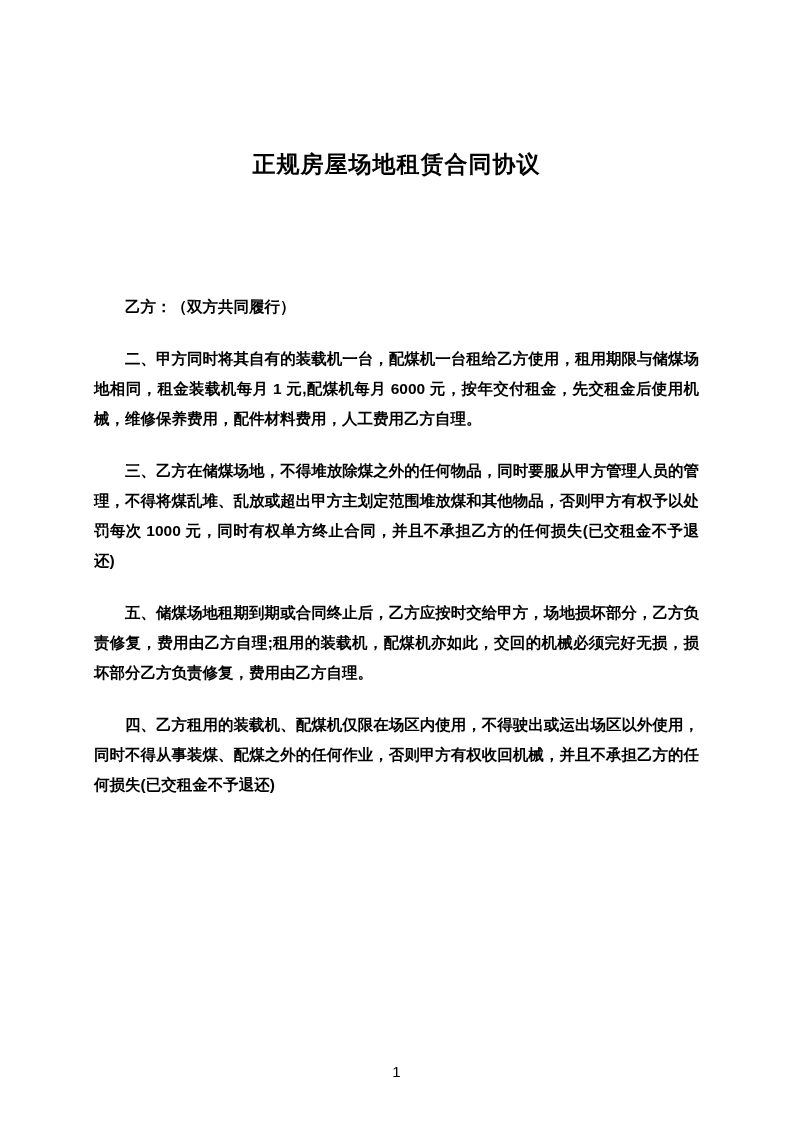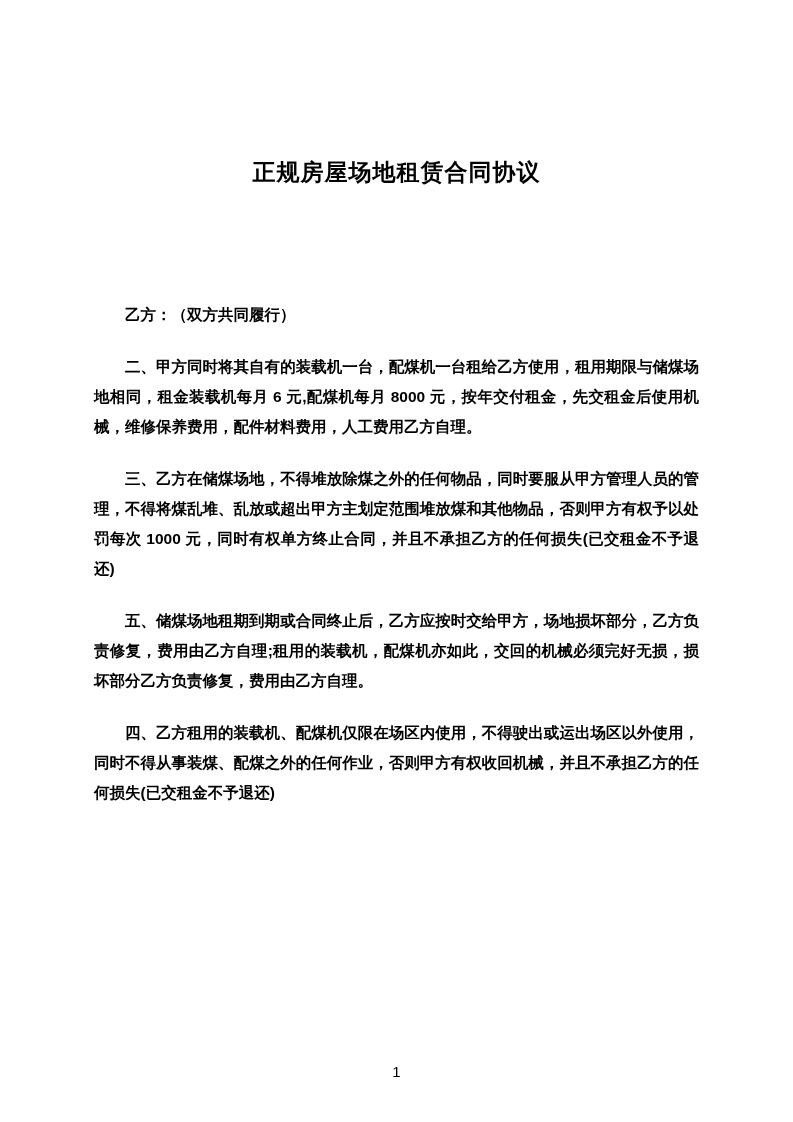--- a/index.html
+++ b/index.html
@@ -13,21 +13,21 @@
     height: 1122px;
     margin: 0 auto;
     background: #ffffff;
     box-sizing: border-box;
     padding: 0 94px;
     overflow: hidden;
     font-family: "Liberation Sans", "DejaVu Sans", sans-serif;
     color: #000000;
   }
   .doc-title {
-    margin: 16px;
+    margin: 8px;
     padding-top: 140px;
     margin-bottom: 112px;
     text-align: center;
     font-size: 23px;
     font-weight: 700;
     letter-spacing: 1px;
     line-height: 32px;
   }
   .doc-body {
     font-size: 15.5px;
@@ -52,20 +52,20 @@
   }
 </style>
 </head>
 <body>
 
 <div class="page">
   <h1 class="doc-title">正规房屋场地租赁合同协议</h1>
 
   <div class="doc-body">
     <p class="para">乙方：（双方共同履行）</p>
-    <p class="para">二、甲方同时将其自有的装载机一台，配煤机一台租给乙方使用，租用期限与储煤场地相同，租金装载机每月 6 元,配煤机每月  8000 元，按年交付租金，先交租金后使用机械，维修保养费用，配件材料费用，人工费用乙方自理。</p>
+    <p class="para">二、甲方同时将其自有的装载机一台，配煤机一台租给乙方使用，租用期限与储煤场地相同，租金装载机每月 1 元,配煤机每月  6000 元，按年交付租金，先交租金后使用机械，维修保养费用，配件材料费用，人工费用乙方自理。</p>
     <p class="para">三、乙方在储煤场地，不得堆放除煤之外的任何物品，同时要服从甲方管理人员的管理，不得将煤乱堆、乱放或超出甲方主划定范围堆放煤和其他物品，否则甲方有权予以处罚每次 1000 元，同时有权单方终止合同，并且不承担乙方的任何损失(已交租金不予退还)</p>
     <p class="para">五、储煤场地租期到期或合同终止后，乙方应按时交给甲方，场地损坏部分，乙方负责修复，费用由乙方自理;租用的装载机，配煤机亦如此，交回的机械必须完好无损，损坏部分乙方负责修复，费用由乙方自理。</p>
     <p class="para">四、乙方租用的装载机、配煤机仅限在场区内使用，不得驶出或运出场区以外使用，同时不得从事装煤、配煤之外的任何作业，否则甲方有权收回机械，并且不承担乙方的任何损失(已交租金不予退还)</p>
   </div>
 
   <div class="page-number">1</div>
 </div>
 
 </body></html>

